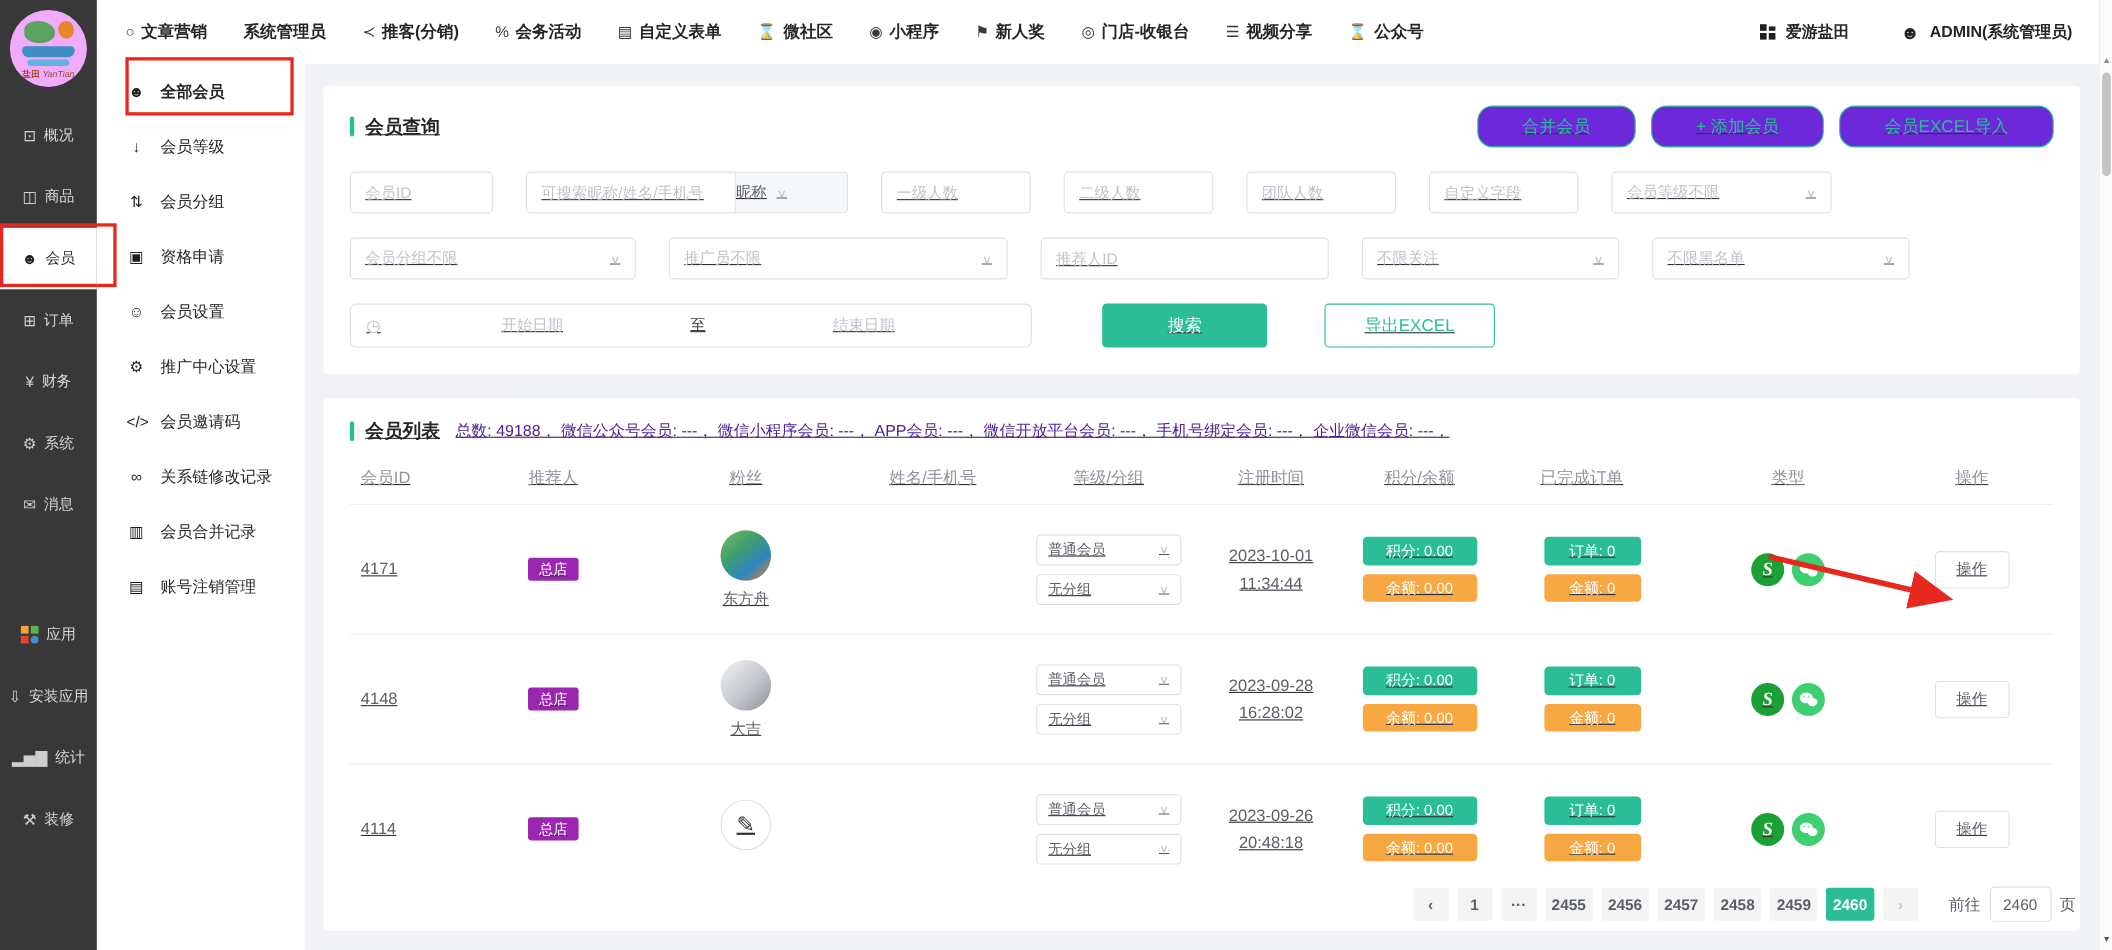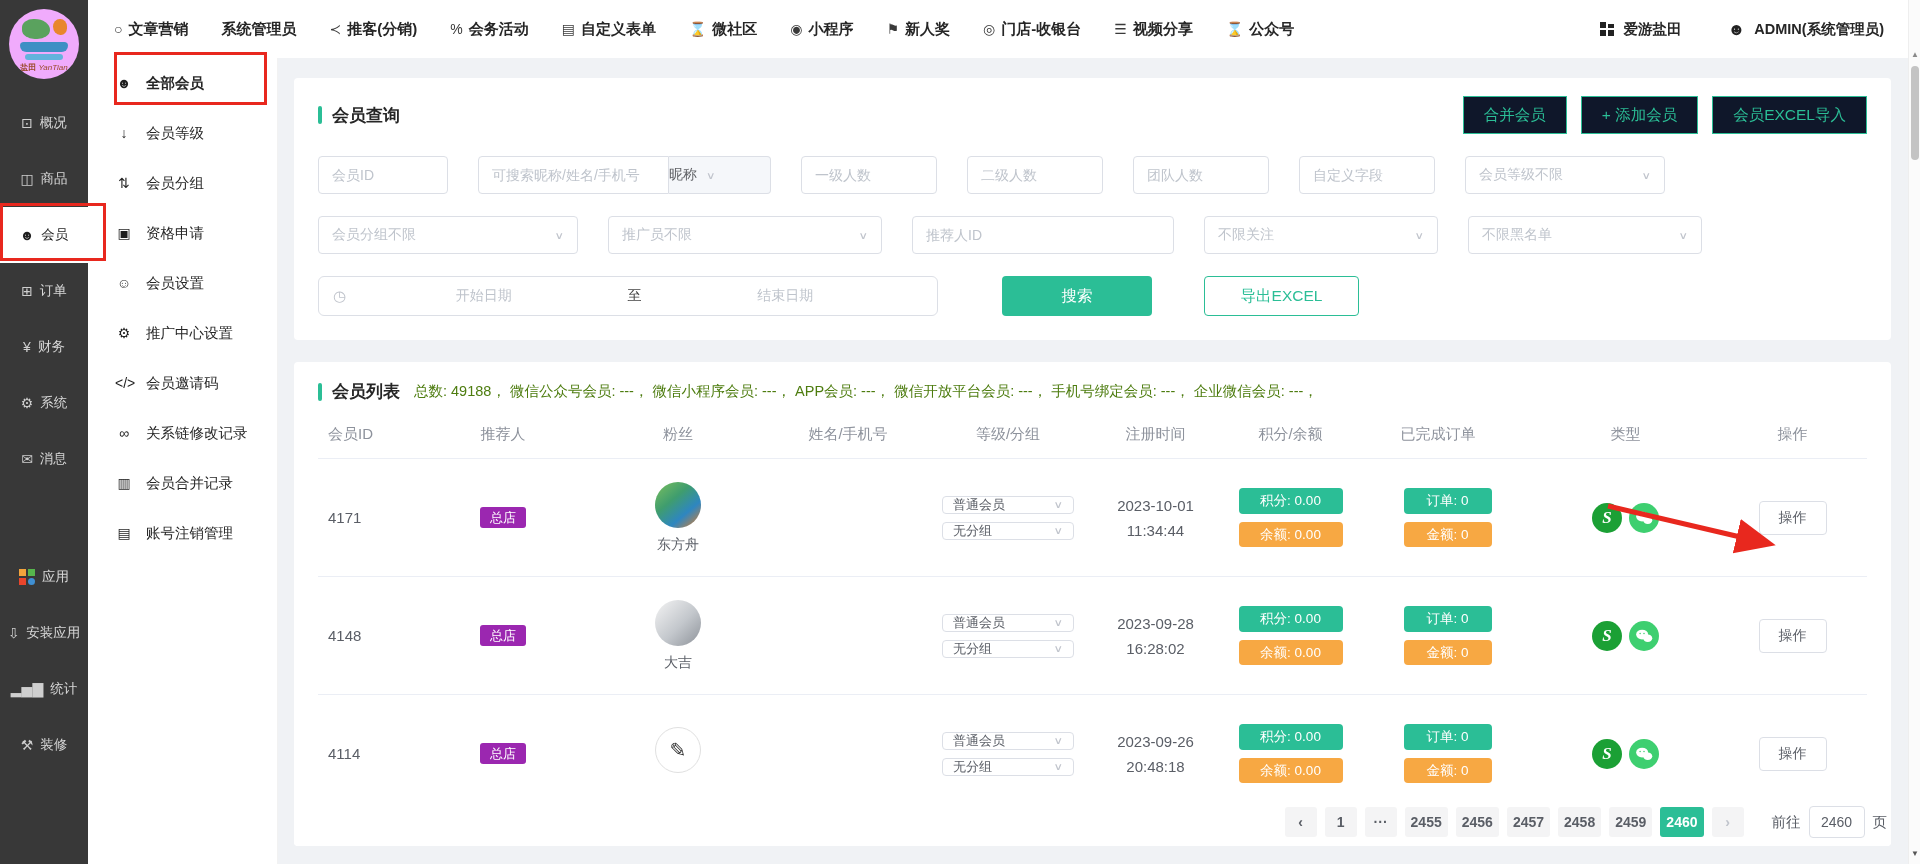--- a/index.html
+++ b/index.html
@@ -41,63 +41,63 @@
   .person-ic { font-size:17px; color:#222; line-height:1; }
 
   
   .subsidebar { position:absolute; left:88px; top:58px; width:190px; bottom:0; background:#fff; z-index:2; border-right:1px solid #f2f2f2; }
   .side-item { height:50px; display:flex; align-items:center; gap:13px; padding-left:27px; font-size:14.5px; color:#262626; cursor:pointer; white-space:nowrap; }
   .side-item .g { width:18px; text-align:center; font-size:14px; color:#1f1f1f; flex:none; }
   .side-item.active { font-weight:700; }
 
   
   .main { position:absolute; left:278px; top:58px; right:12px; bottom:0; background:#f0f2f5; padding:20px 17px 0 16px; overflow:hidden; }
-  .card { background:#fff; border-radius:4px; }
+  .card { background:#fff; border-radius:4px;text-decoration:underline; }
   .query-card { padding:18px 24px 24px; margin-bottom:22px; }
   .card-head { display:flex; align-items:center; }
   .tbar { width:4px; height:18px; background:var(--accent); border-radius:2px; margin-right:10px; flex:none; }
   .card-title { font-size:17px; font-weight:700; color:#262626; white-space:nowrap; }
   .head-actions { margin-left:auto; display:flex; gap:14px; }
-  .btn-outline { height:38px; padding:0 20px; border:1px solid var(--accent); color:var(--accent); border-radius:0; background:#0f172a; font-size:15.5px; display:flex; align-items:center; justify-content:center; cursor:pointer; white-space:nowrap; }
+  .btn-outline { height:38px; padding:0 40px; border:1px solid var(--accent); color:var(--accent); border-radius:14px; background:#6d28d9; font-size:15.5px; display:flex; align-items:center; justify-content:center; cursor:pointer; white-space:nowrap; }
 
   .filter-row { display:flex; align-items:center; gap:30px; margin-top:22px; }
   .f-input { height:38px; border:1px solid #dcdfe6; border-radius:4px; padding:0 13px; font-size:14px; color:#606266; outline:none; background:#fff; }
   .f-input::placeholder { color:#bfc4cc; }
   .f-select { height:38px; border:1px solid #dcdfe6; border-radius:4px; padding:0 13px; display:flex; align-items:center; font-size:14px; color:#bfc4cc; background:#fff; cursor:pointer; }
   .f-select .chev { margin-left:auto; }
   .chev { color:#c0c4cc; font-size:13px; line-height:1; transform:scaleY(.75); }
-  .w130{width:130px} .w118{width:136px} .w200{width:200px} .w260{width:260px} .w258{width:274px} .w262{width:262px} .w234{width:234px}
+  .w130{width:130px} .w118{width:136px} .w200{width:200px} .w260{width:260px} .w258{width:308px} .w262{width:262px} .w234{width:234px}
   .search-group { display:flex; }
   .search-group .f-input { width:191px; border-radius:4px 0 0 4px; }
   .search-type { width:102px; height:38px; border:1px solid #dcdfe6; border-left:none; border-radius:0 4px 4px 0; background:#f5f7fa; display:flex; align-items:center; justify-content:flex-start; gap:9px; font-size:14px; color:#606266; cursor:pointer; }
   .date-range { width:620px; height:40px; border:1px solid #dcdfe6; border-radius:6px; display:flex; align-items:center; padding:0 14px; background:#fff; cursor:pointer; }
   .date-range .clock { color:#c0c4cc; font-size:15px; }
   .date-ph { flex:1; text-align:center; font-size:14px; color:#bfc4cc; }
   .date-sep { font-size:14px; color:#444; padding:0 6px; }
   .btn-search { width:150px; height:40px; margin-left:34px; background:var(--accent); color:#fff; border:none; border-radius:4px; font-size:15.5px; cursor:pointer; }
   .btn-export { width:155px; height:40px; margin-left:22px; background:#fff; color:var(--accent); border:1px solid var(--accent); border-radius:4px; font-size:15.5px; cursor:pointer; }
 
   
   .list-card { position:relative; height:484px; padding:18px 24px 0; overflow:hidden; }
-  .stats { margin-left:14px; font-size:14.5px; color:#4d7c0f; white-space:nowrap; overflow:hidden; }
+  .stats { margin-left:14px; font-size:14.5px; color:#4c1d95; white-space:nowrap; overflow:hidden; }
   .tbl { margin-top:6px; }
   .trow { display:grid; grid-template-columns:100px 170px 180px 160px 160px 135px 135px 160px 215px 119px; align-items:center; }
   .thead { border-bottom:1px solid #ebeef5; padding:16px 0 14px; }
   .th { font-size:15px; color:#8d929c; text-align:center; }
   .th:first-child { text-align:left; padding-left:10px; }
   .tr { height:118px; border-bottom:1px solid #ebeef5; }
   .td { display:flex; flex-direction:column; align-items:center; justify-content:center; gap:8px; font-size:15px; color:#5a5e66; }
   .td.left { align-items:flex-start; padding-left:10px; }
   .badge-ref { background:var(--badge_purple); color:#fff; font-size:13px; padding:4px 10px; border-radius:3px; line-height:1; }
   .avatar { width:46px; height:46px; border-radius:50%; flex:none; }
   .av1 { background:linear-gradient(140deg,#7cc05e 0%,#3f9d6e 38%,#2e86c1 68%,#e67e22 100%); }
   .av2 { background:linear-gradient(135deg,#f4f4f4 0%,#c3c7cc 55%,#8d9299 100%); }
   .av3 { background:#fff; border:1px solid #e0e0e0; display:flex; align-items:center; justify-content:center; color:#333; font-size:20px; }
   .fan-name { font-size:14px; color:#5a5e66; }
-  .mini-select { width:132px; height:18px; border:1px solid #dcdfe6; border-radius:4px; display:flex; align-items:center; padding:0 10px; font-size:13px; color:#5a5e66; background:#fff; cursor:pointer; }
+  .mini-select { width:132px; height:28px; border:1px solid #dcdfe6; border-radius:4px; display:flex; align-items:center; padding:0 10px; font-size:13px; color:#5a5e66; background:#fff; cursor:pointer; }
   .mini-select .chev { margin-left:auto; }
   .pill { min-width:104px; text-align:center; color:#fff; font-size:13.5px; padding:6px 12px; border-radius:4px; line-height:1; }
   .pill.teal { background:var(--accent); }
   .pill.orange { background:var(--badge_orange); }
   .pill.slim { min-width:88px;margin-left:19px; }
   .type-td { flex-direction:row; gap:7px; }
   .type-ic { width:30px; height:30px; border-radius:50%; display:flex; align-items:center; justify-content:center; }
   .type-ic.mp { background:var(--icon_green_dark); color:#fff; font-size:17px; font-weight:700; font-style:italic; font-family:"Liberation Serif","DejaVu Serif",serif; }
   .type-ic.wx { background:var(--icon_green_light); }
   .btn-op { padding:7px 19px; border:1px solid #dcdfe6; border-radius:4px; background:#fff; font-size:14px; color:#5a5e66; cursor:pointer; }

